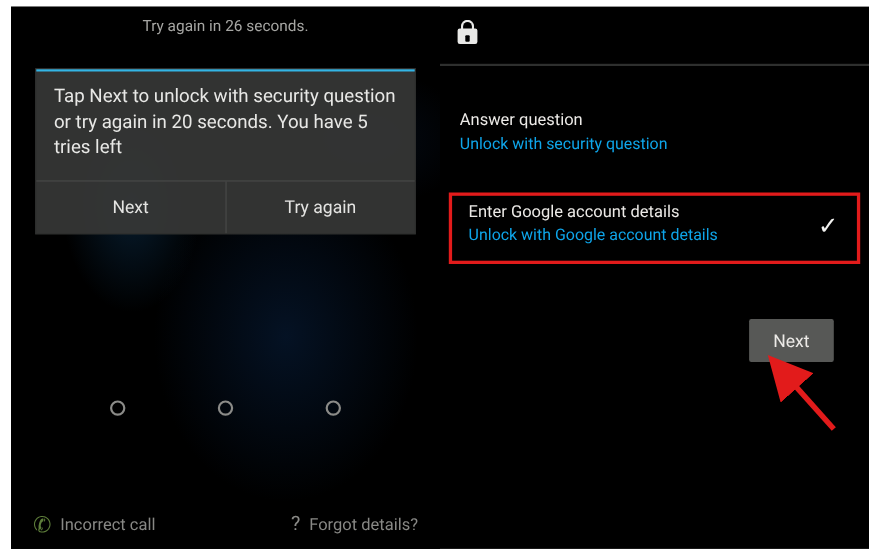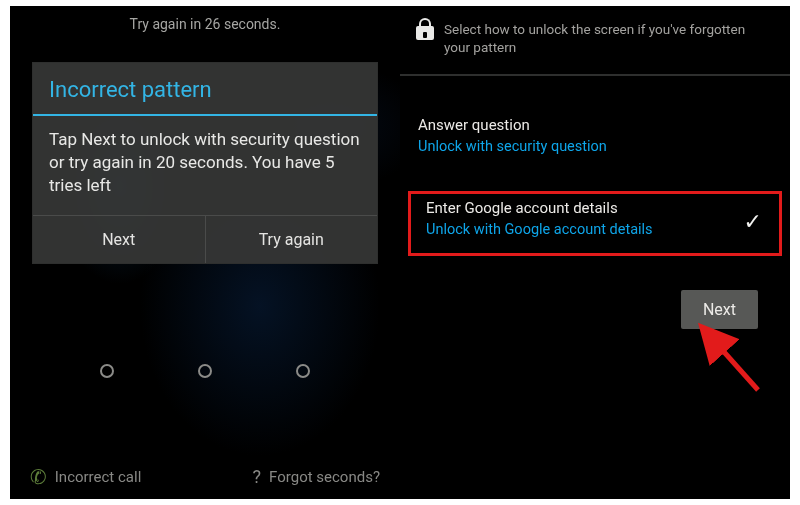--- a/index.html
+++ b/index.html
@@ -153,21 +153,20 @@
 <body>
 
 <div class="stage">
 
   <div class="phone phone-left">
     <div class="left-bg"></div>
 
     <div class="try-hint">Try again in 26 seconds.</div>
 
     <div class="dialog">
-      <div class="dialog-title">Incorrect pattern</div>
       <div class="dialog-sep"></div>
       <div class="dialog-body">Tap Next to unlock with security question or try again in 20 seconds. You have 5 tries left</div>
       <div class="dialog-buttons">
         <div>Next</div>
         <div>Try again</div>
       </div>
     </div>
 
     <div class="pattern-dots">
       <div class="dot"></div>
@@ -175,34 +174,33 @@
       <div class="dot"></div>
     </div>
 
     <div class="bottom-bar">
       <span class="bottom-item">
         <span class="glyph-phone">✆</span>
         <span>Incorrect call</span>
       </span>
       <span class="bottom-item">
         <span class="glyph-q">?</span>
-        <span>Forgot seconds?</span>
+        <span>Forgot details?</span>
       </span>
     </div>
   </div>
 
   <div class="phone phone-right">
     <div class="right-content">
       <div class="header">
         <span class="lock-icon">
           <span class="shackle"></span>
             <span class="body"></span>
         </span>
         <div class="header-text">
-          <div class="header-sub">Select how to unlock the screen if you've forgotten your pattern</div>
         </div>
       </div>
       <div class="header-sep"></div>
 
       <div class="options">
         <div class="option">
           <div class="opt-title">Answer question</div>
           <div class="opt-sub">Unlock with security question</div>
         </div>
 

